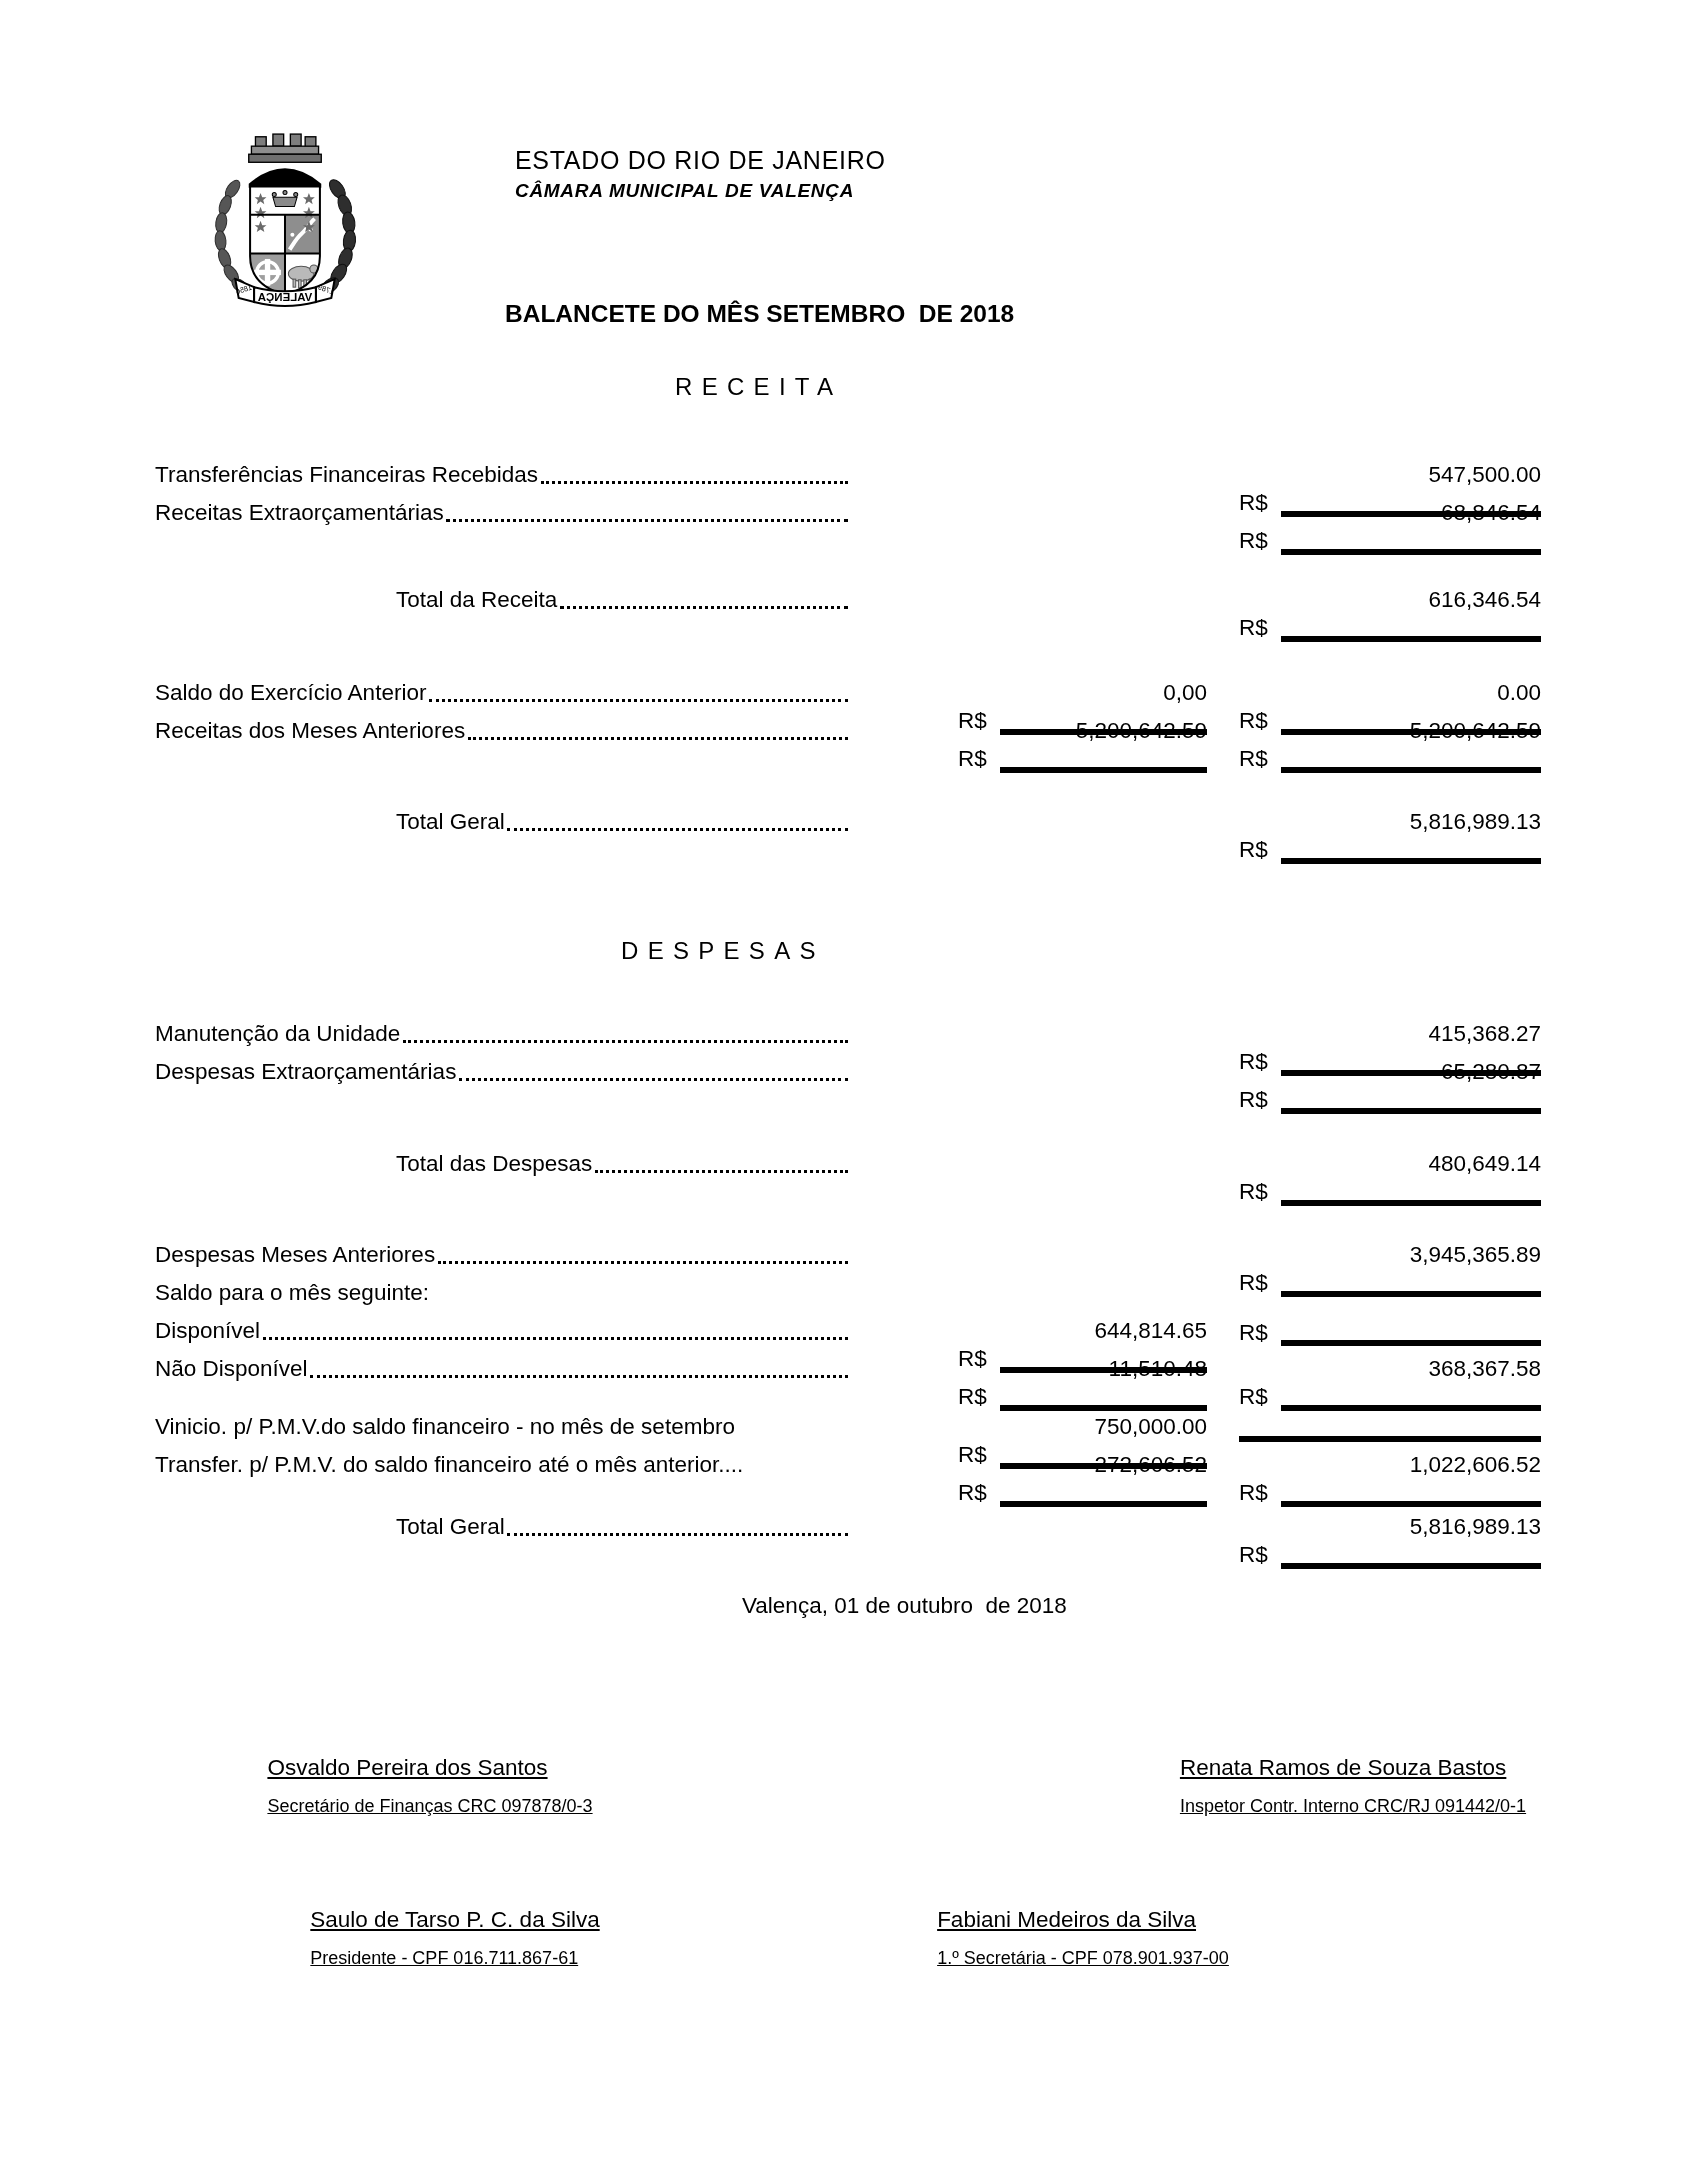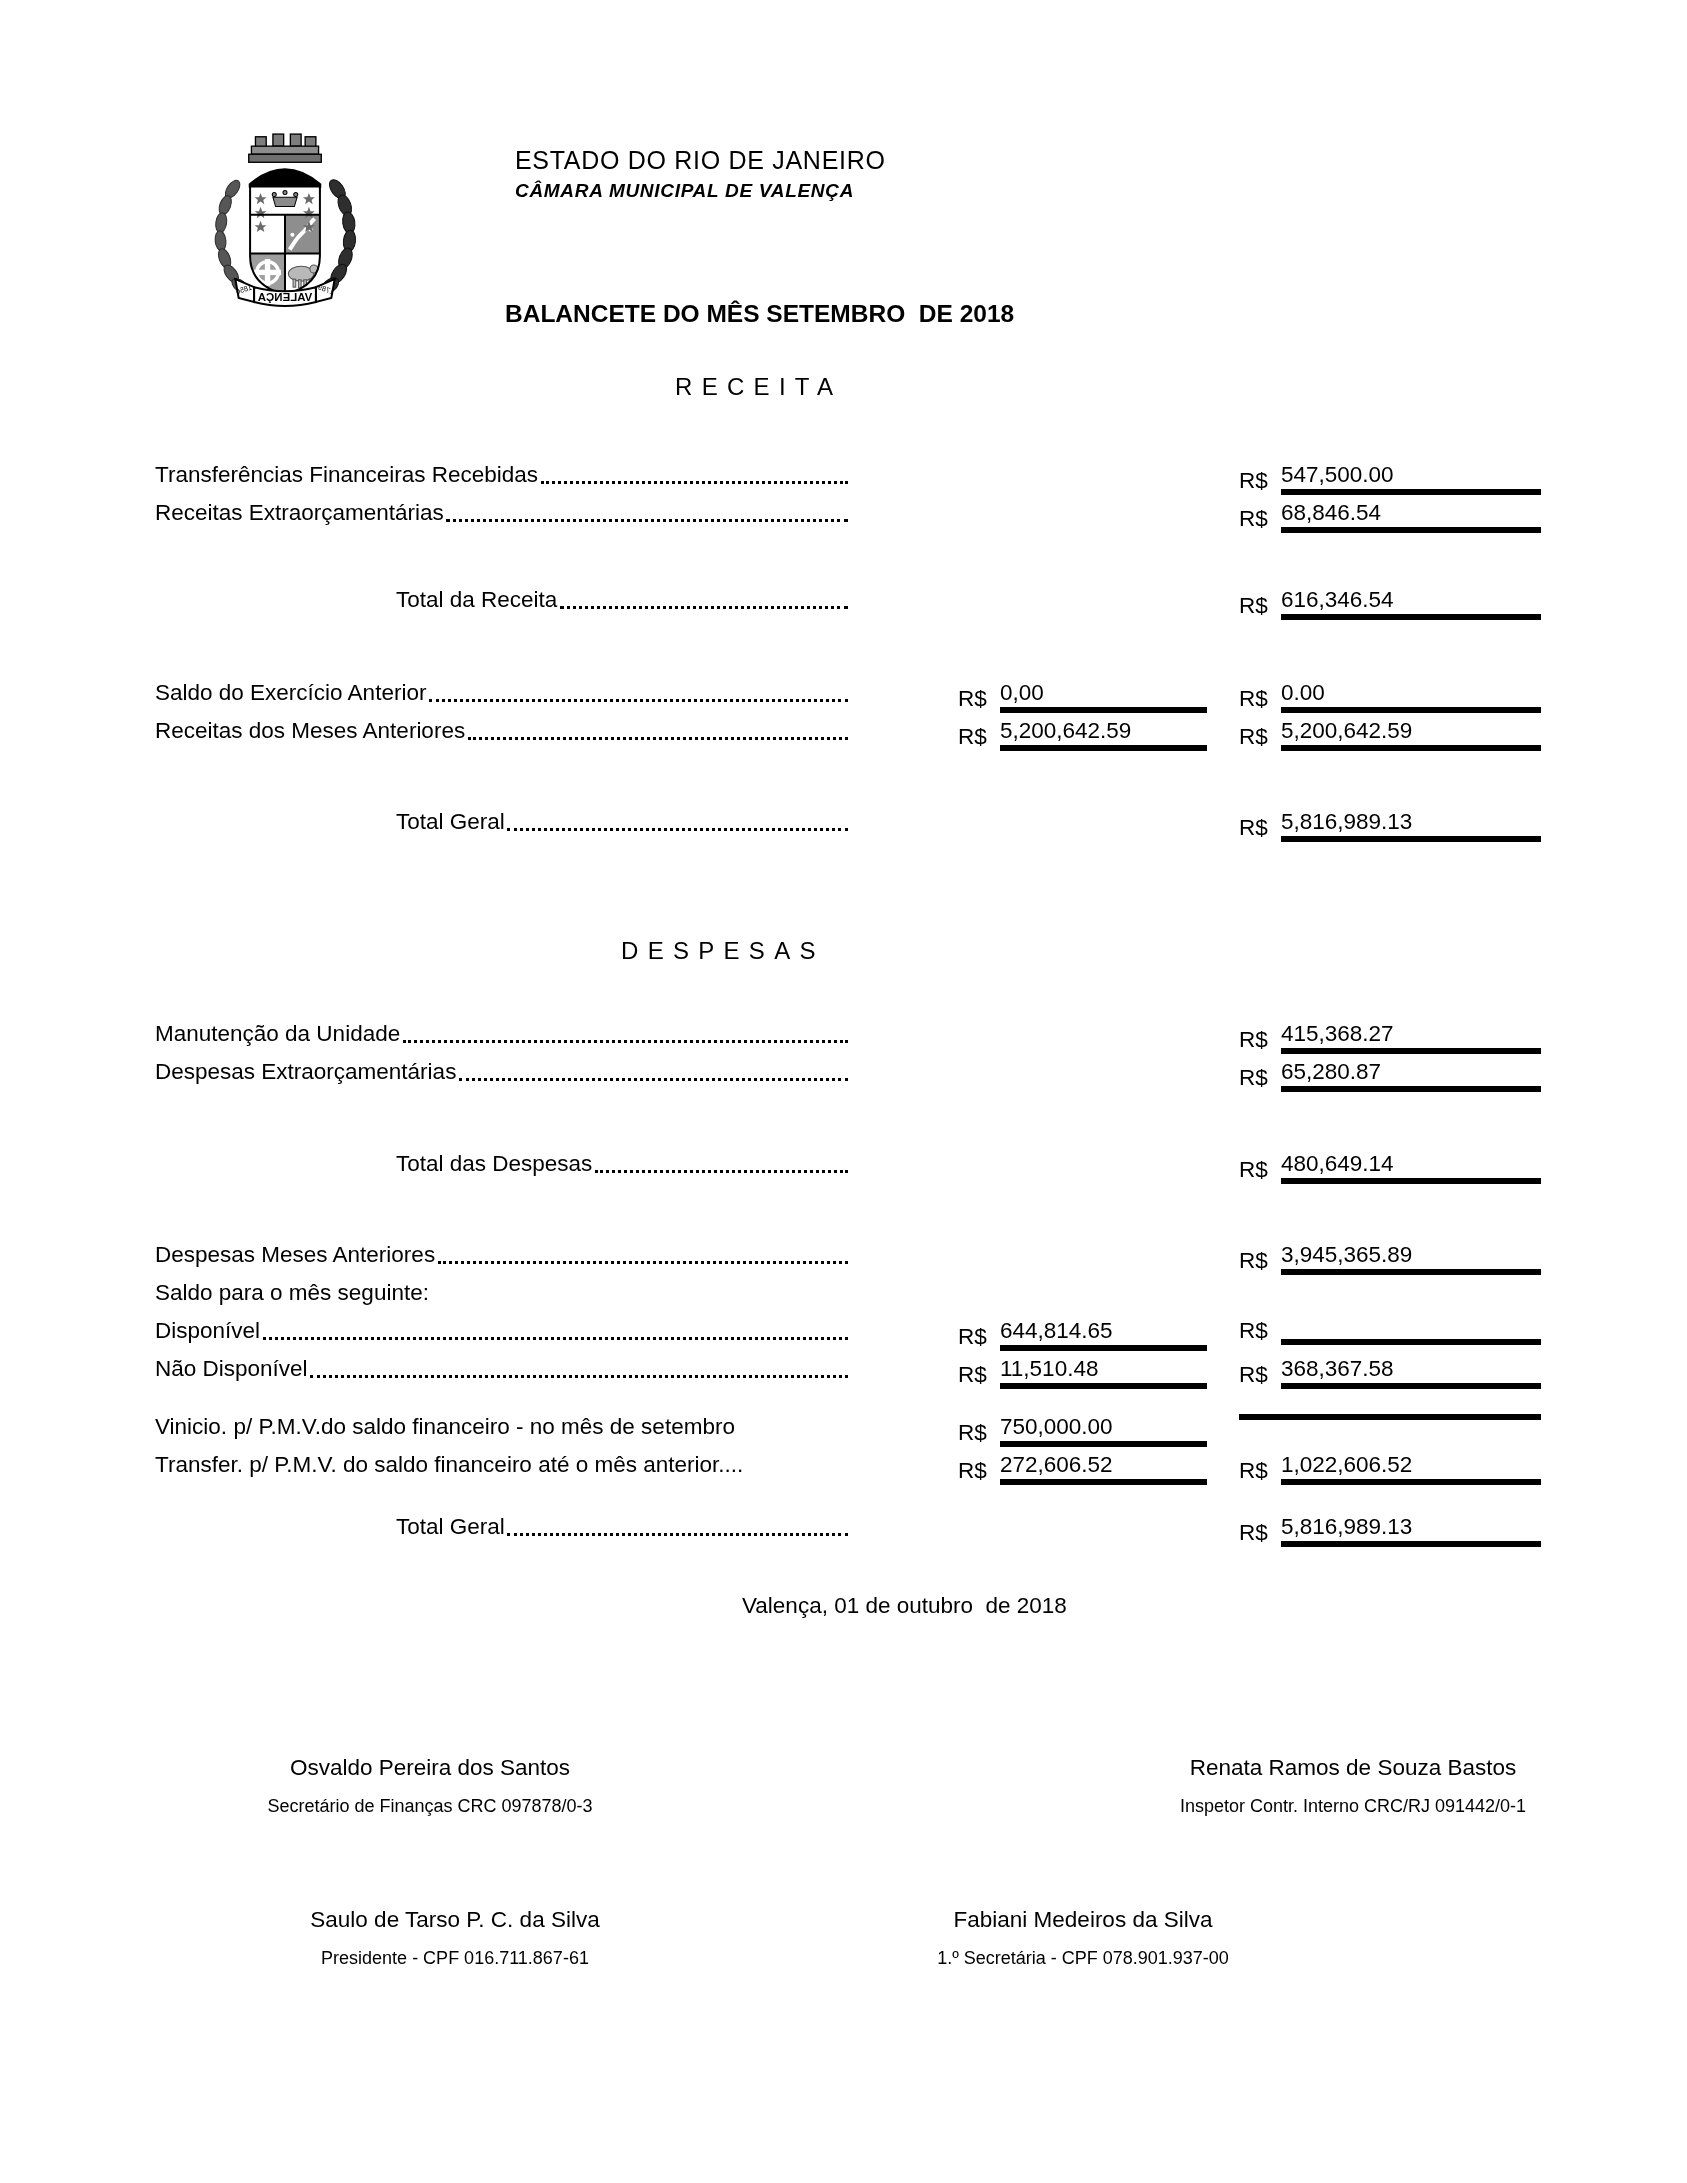--- a/index.html
+++ b/index.html
@@ -22,26 +22,26 @@
   
   .row{position:absolute;left:155px;width:1386px;height:38px;font-size:22.5px;line-height:26.5px;white-space:nowrap;}
   .labelzone{position:absolute;left:0;top:0;width:698px;display:flex;align-items:flex-end;}
   .row.indent .labelzone{left:241px;width:457px;}
   .label{flex:0 0 auto;}
   .leader{flex:1 1 auto;height:0;border-bottom:3.3px dotted #000;margin:0 5.3px 4.6px 2.6px;min-width:0;}
   .money{position:absolute;top:0;display:flex;align-items:flex-end;}
   .money.c1{left:803px;width:249px;}
   .money.c2{left:1084px;width:302px;}
   .rs{flex:0 0 42px;}
-  .val{flex:1 1 auto;padding-bottom:0;}
+  .val{flex:1 1 auto;text-align:right;padding-bottom:22px;}
   .money.underlined .val{border-bottom:6px solid #000;}
   .boldval .val{font-weight:normal;}
   
   .date-line{position:absolute;left:742px;top:1593px;font-size:22.5px;white-space:pre;}
-  .sig{position:absolute;transform:translateX(-50%);text-align:center;white-space:nowrap;}
+  .sig{position:absolute;transform:translateX(-50%);white-space:nowrap;text-decoration:underline;}
   .sig-name{font-size:22.5px;line-height:26.5px;}
   .sig-title{font-size:18px;line-height:21px;margin-top:14.6px;}
   .sig-a{left:430px;top:1755px;}
   .sig-b{left:905px;top:1755px;}
   .sig-c{left:1353px;top:1755px;}
   .sig-d{left:455px;top:1907px;}
   .sig-e{left:1083px;top:1907px;}
 </style>
 </head>
 <body>

